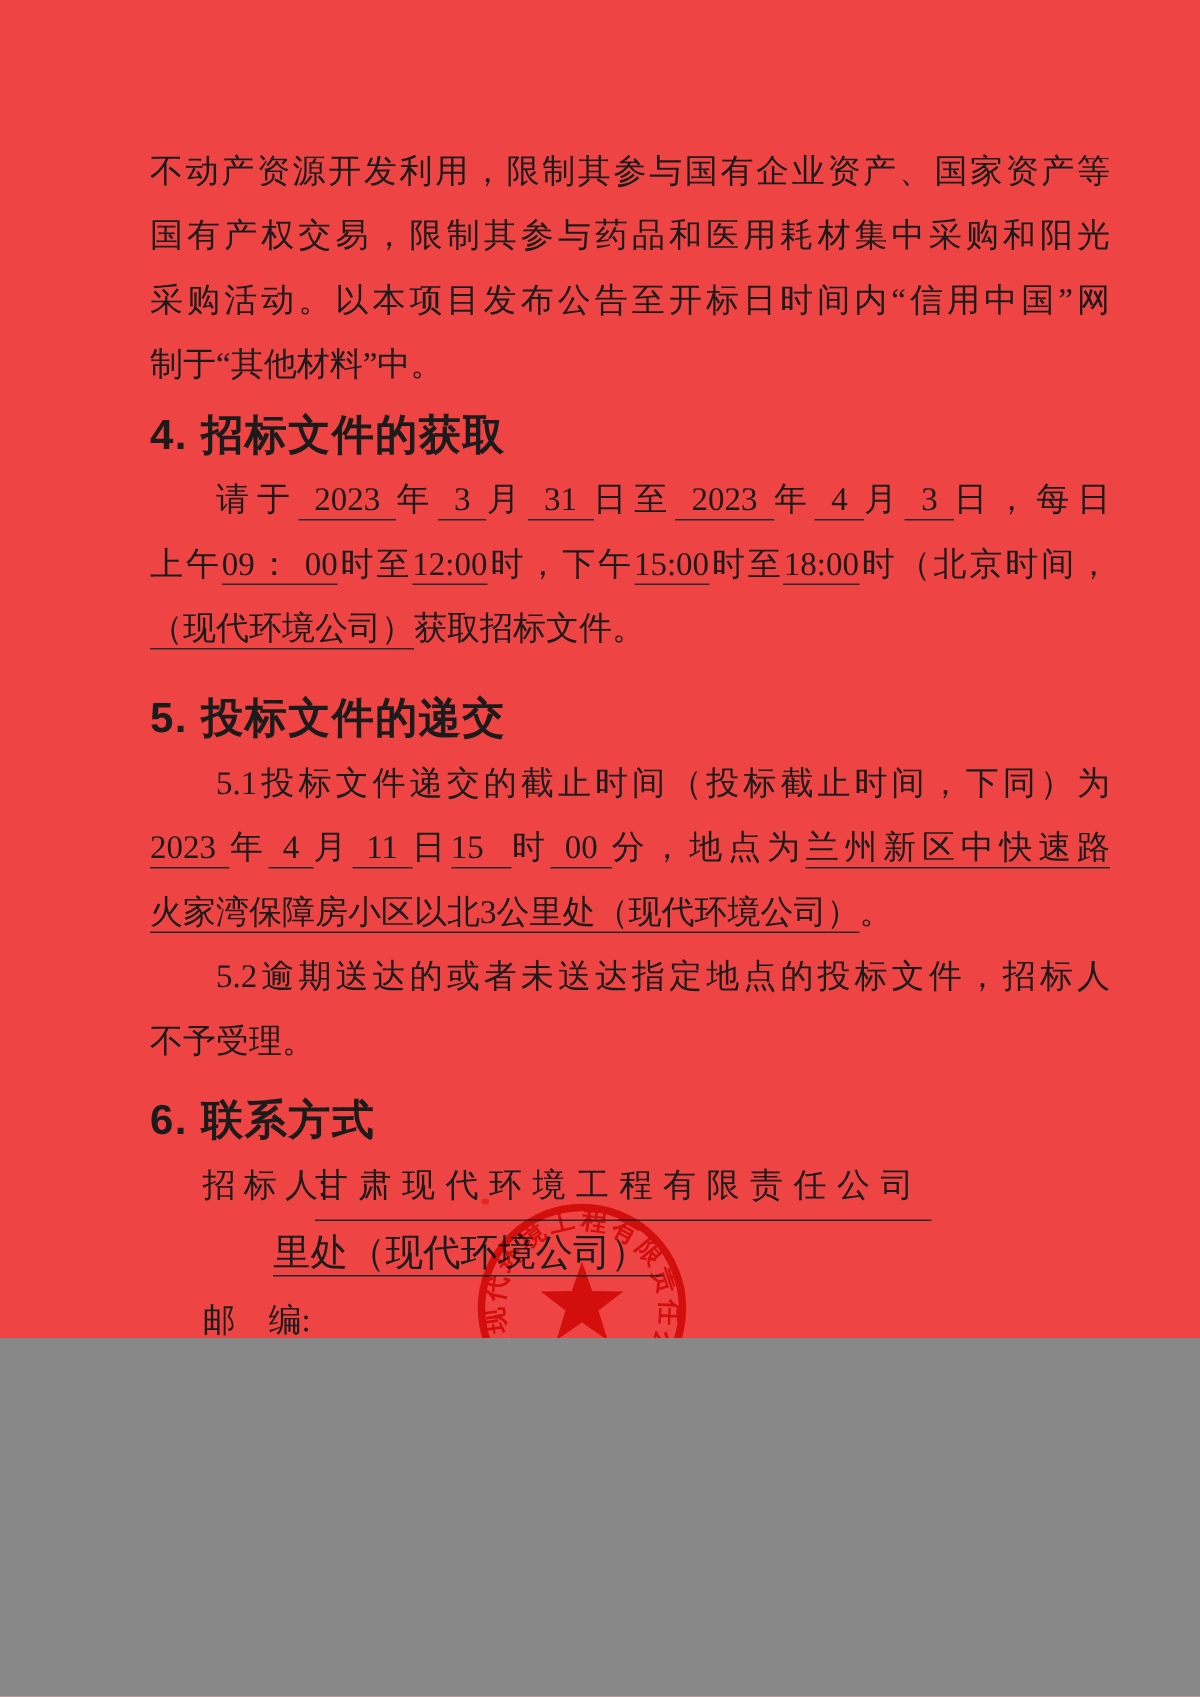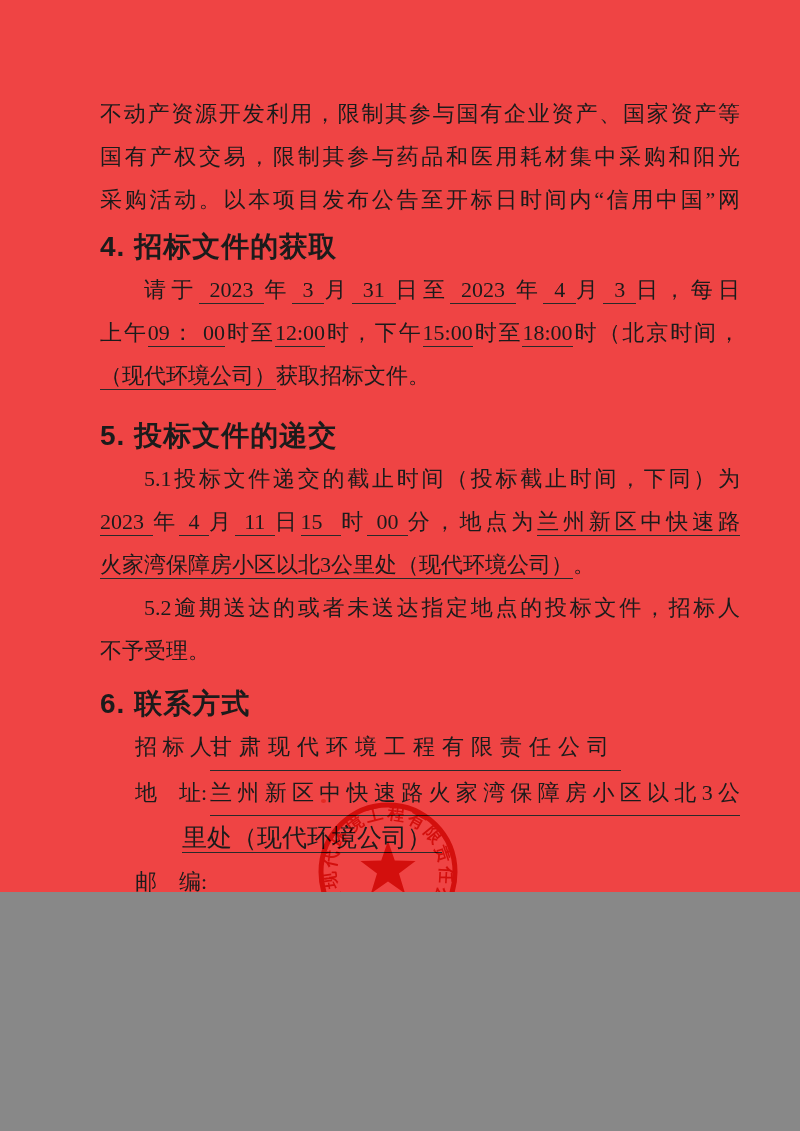--- a/index.html
+++ b/index.html
@@ -50,20 +50,21 @@
 </head>
 <body>
 
 <div class="page">
   <div class="content">
 
     <div>
       <div class="jline"><span>不动产资源开发利用，限制其参与国有企业资产、国家资产等</span></div>
       <div class="jline"><span>国有产权交易，限制其参与药品和医用耗材集中采购和阳光</span></div>
       <div class="jline"><span>采购活动。以本项目发布公告至开标日时间内“信用中国”网</span></div>
+      <div class="jline endline"><span>制于“其他材料”中。</span></div>
     </div>
 
     <div class="sec-h h4m">4. 招标文件的获取</div>
     <div>
       <div class="jline indent"><span>请于</span><span class="u"> 2023 </span><span>年</span><span class="u"> 3 </span><span>月</span><span class="u"> 31 </span><span>日至</span><span class="u"> 2023 </span><span>年</span><span class="u"> 4 </span><span>月</span><span class="u"> 3 </span><span>日，每日</span></div>
       <div class="jline"><span>上午</span><span class="u">09： 00</span><span>时至</span><span class="u">12:00</span><span>时，下午</span><span class="u">15:00</span><span>时至</span><span class="u">18:00</span><span>时（北京时间，</span></div>
       <div class="jline endline"><span class="u">（现代环境公司）</span><span>获取招标文件。</span></div>
     </div>
 
     <div class="sec-h h5m">5. 投标文件的递交</div>
@@ -73,24 +74,20 @@
       <div class="jline endline"><span class="u">火家湾保障房小区以北3公里处（现代环境公司）</span><span>。</span></div>
       <div class="jline indent"><span>5.2逾期送达的或者未送达指定地点的投标文件，招标人</span></div>
       <div class="jline endline"><span>不予受理。</span></div>
     </div>
 
     <div class="sec-h h6m">6. 联系方式</div>
     <div>
       <div class="c-row">
         <span class="c-label">招 标 人: </span>
         <span class="u name-u">甘肃现代环境工程有限责任公司</span>
-      </div>
-      <div class="c-row">
-        <span class="c-label">地　址: </span>
-        <span class="addr1">兰州新区中快速路火家湾保障房小区以北3公</span>
       </div>
       <div class="addr2-wrap">
         <span class="u">里处（现代环境公司）</span>
       </div>
       <div class="c-row">
         <span class="c-label">邮　编: </span>
       </div>
     </div>
   </div>
 

